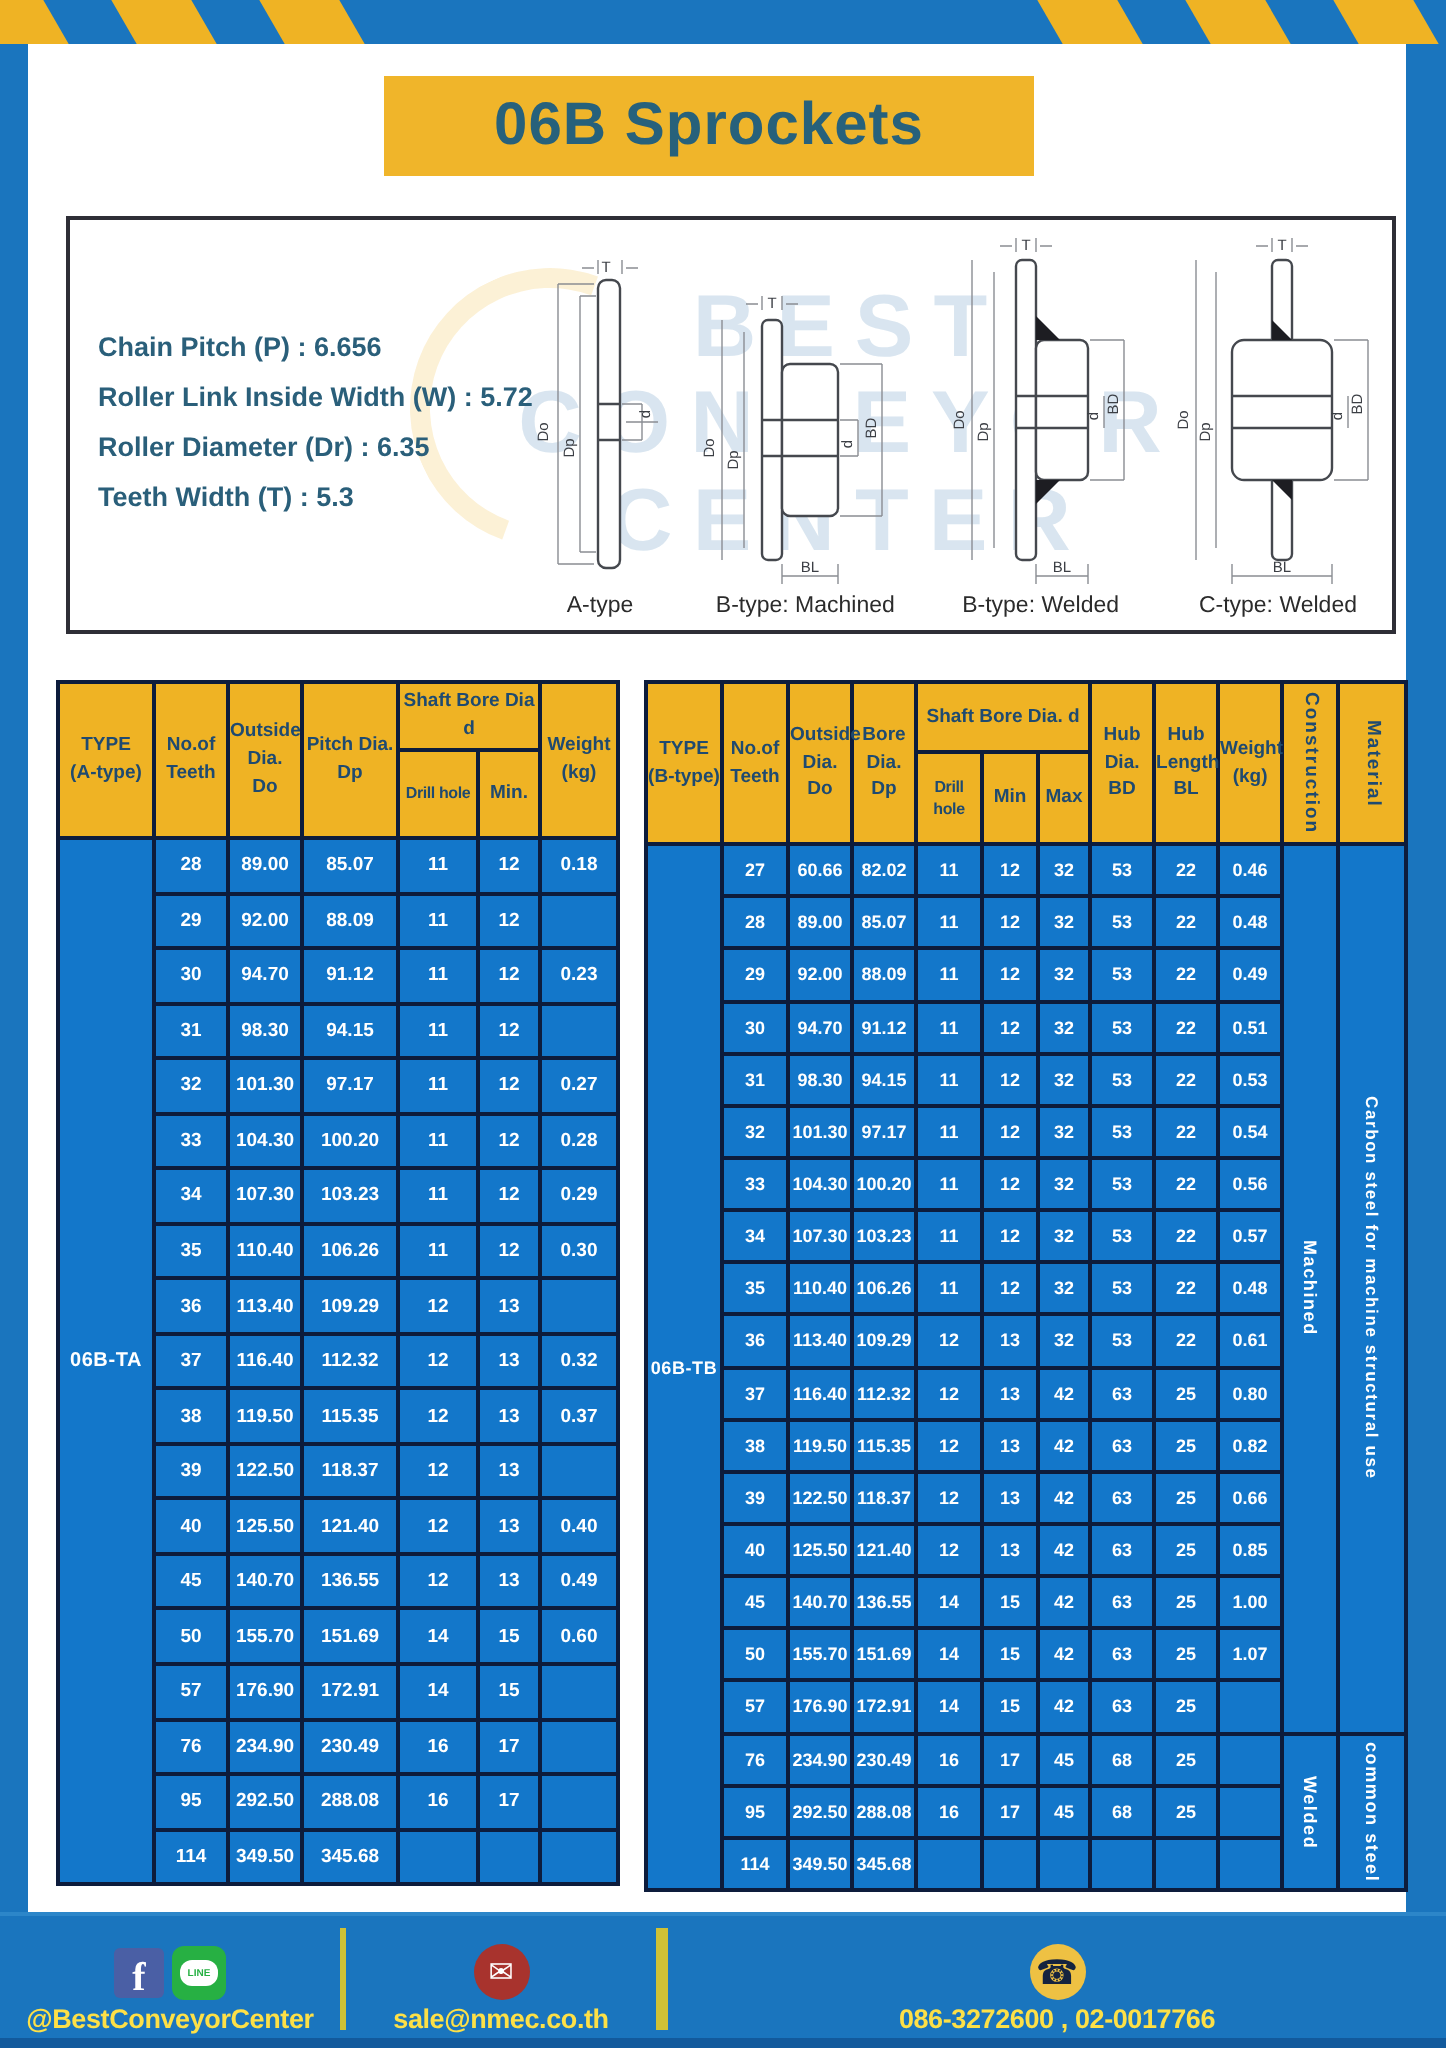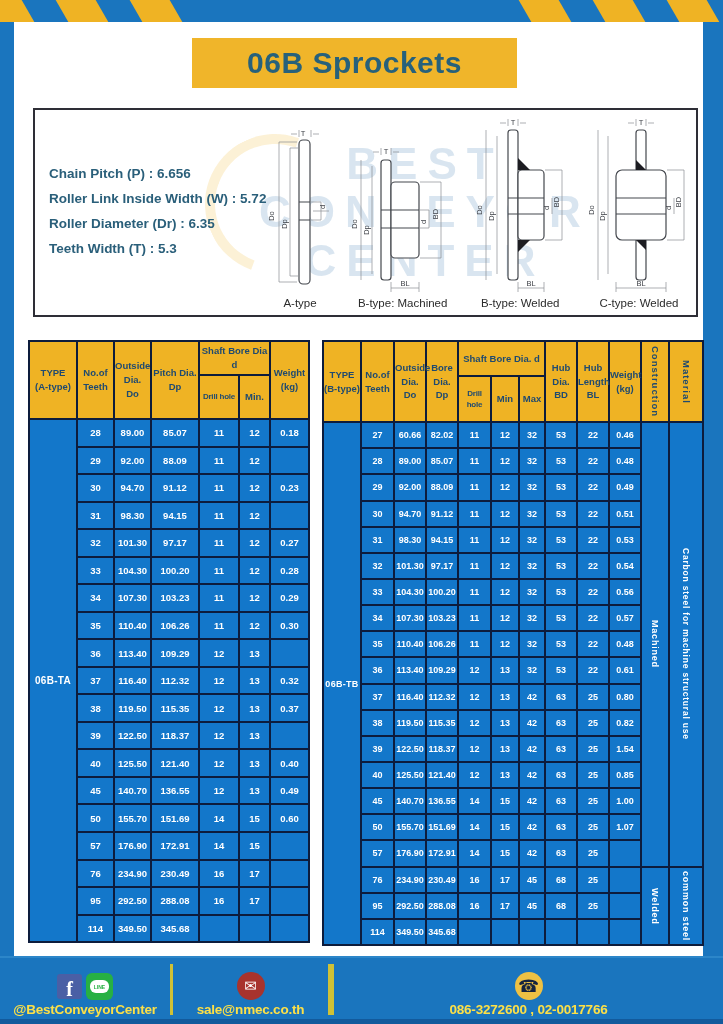--- a/index.html
+++ b/index.html
@@ -577,21 +577,21 @@
             </tr>
             <tr>
               <td>39</td>
               <td>122.50</td>
               <td>118.37</td>
               <td>12</td>
               <td>13</td>
               <td>42</td>
               <td>63</td>
               <td>25</td>
-              <td>1.54</td>
+              <td>0.66</td>
             </tr>
             <tr>
               <td>40</td>
               <td>125.50</td>
               <td>121.40</td>
               <td>12</td>
               <td>13</td>
               <td>42</td>
               <td>63</td>
               <td>25</td>

